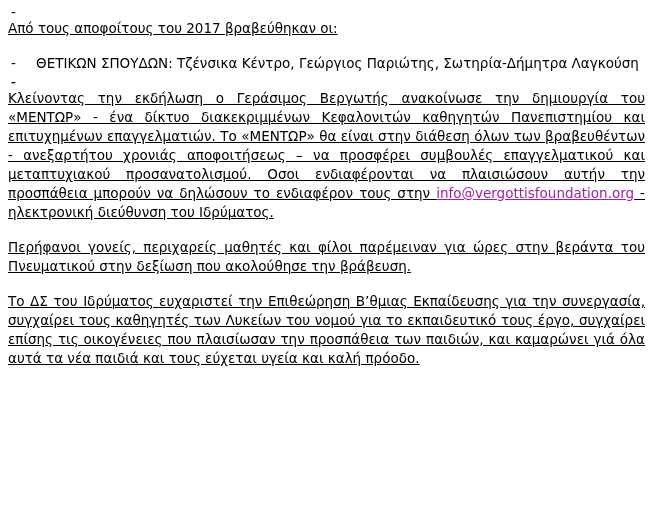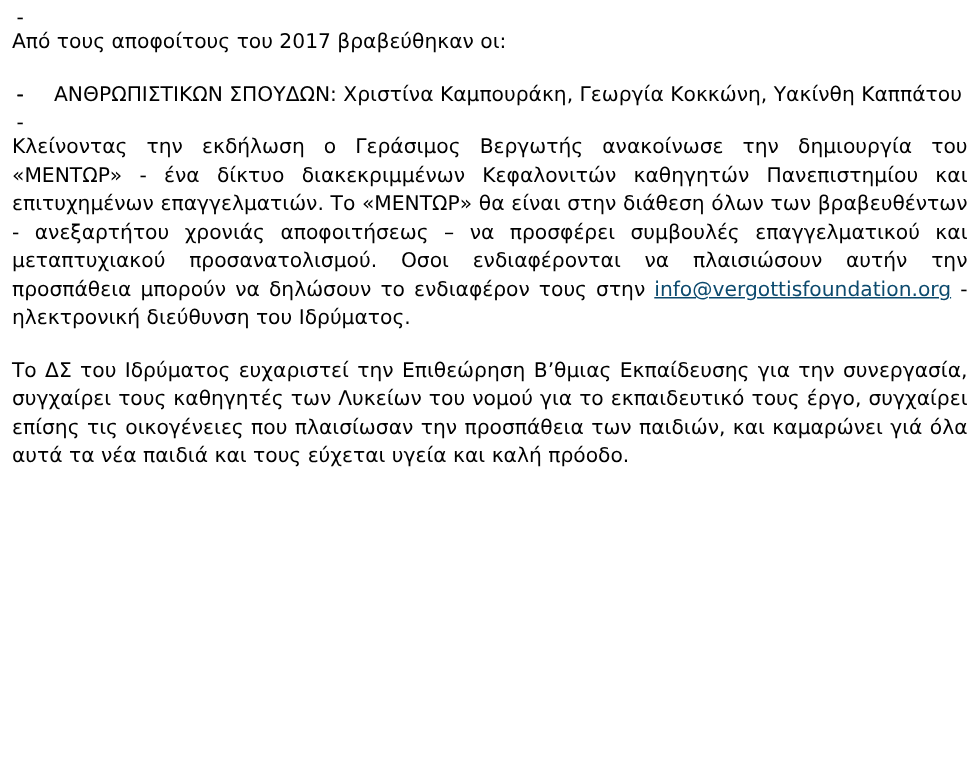--- a/index.html
+++ b/index.html
@@ -15,67 +15,69 @@
     padding: 3px 7px 0 8px;
     font-family: "DejaVu Sans", "Liberation Sans", sans-serif;
     font-size: 13.5px;
     line-height: 19px;
     color: #000000;
     overflow: hidden;
   }
   .para {
     margin: 0 0 16px 0;
     text-align: justify;
+    text-decoration: underline;
   }
   .para.last {
     margin-bottom: 16px;
   }
   .bullet-list {
     margin: 0 0 16px 0;
   }
   .bullet-item {
     position: relative;
     padding-left: 28px;
     text-align: justify;
   }
   .bullet-marker {
     position: absolute;
     left: 3px;
     top: 0;
   }
   a.email-link {
-    color: #0c4a6e;
+    color: #a21caf;
     text-decoration: underline;
     cursor: pointer;
   }
 </style>
 </head>
 <body>
 
 <div class="page">
 
   <div class="bullet-list">
     <div class="bullet-item">
       <span class="bullet-marker">-</span>
     </div>
   </div>
 
   <p class="para">Από τους αποφοίτους του 2017 βραβεύθηκαν οι:</p>
 
   <div class="bullet-list">
     <div class="bullet-item">
       <span class="bullet-marker">-</span>
+      <span>ΘΕΤΙΚΩΝ ΣΠΟΥΔΩΝ: Τζένσικα Κέντρο, Γεώργιος Παριώτης, Σωτηρία-Δήμητρα Λαγκούση</span>
     </div>
     <div class="bullet-item">
       <span class="bullet-marker">-</span>
-      <span>ΑΝΘΡΩΠΙΣΤΙΚΩΝ ΣΠΟΥΔΩΝ: Χριστίνα Καμπουράκη, Γεωργία Κοκκώνη, Υακίνθη Καππάτου</span>
     </div>
     <div class="bullet-item">
       <span class="bullet-marker">-</span>
     </div>
   </div>
 
   <p class="para"><span>Κλείνοντας την εκδήλωση ο Γεράσιμος Βεργωτής ανακοίνωσε την δημιουργία του «ΜΕΝΤΩΡ» - ένα δίκτυο διακεκριμμένων Κεφαλονιτών καθηγητών Πανεπιστημίου και επιτυχημένων επαγγελματιών. Το «ΜΕΝΤΩΡ» θα είναι στην διάθεση όλων των βραβευθέντων - ανεξαρτήτου χρονιάς αποφοιτήσεως – να προσφέρει συμβουλές επαγγελματικού και μεταπτυχιακού προσανατολισμού. Οσοι ενδιαφέρονται να πλαισιώσουν αυτήν την προσπάθεια μπορούν να δηλώσουν το ενδιαφέρον τους στην </span><a class="email-link">info@vergottisfoundation.org</a><span> - ηλεκτρονική διεύθυνση του Ιδρύματος.</span></p>
 
+  <p class="para">Περήφανοι γονείς, περιχαρείς μαθητές και φίλοι παρέμειναν για ώρες στην βεράντα του Πνευματικού στην δεξίωση που ακολούθησε την βράβευση.</p>
 
   <p class="para last">Το ΔΣ του Ιδρύματος ευχαριστεί την Επιθεώρηση Β’θμιας Εκπαίδευσης για την συνεργασία, συγχαίρει τους καθηγητές των Λυκείων του νομού για το εκπαιδευτικό τους έργο, συγχαίρει επίσης τις οικογένειες που πλαισίωσαν την προσπάθεια των παιδιών, και καμαρώνει γιά όλα αυτά τα νέα παιδιά και τους εύχεται υγεία και καλή πρόοδο.</p>
 
 </div>
 
 </body></html>

